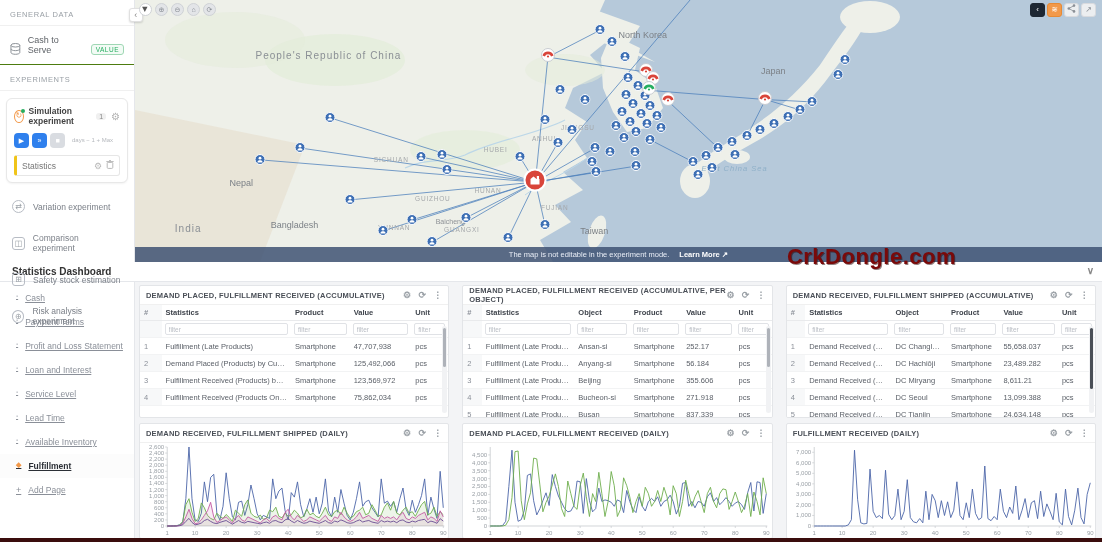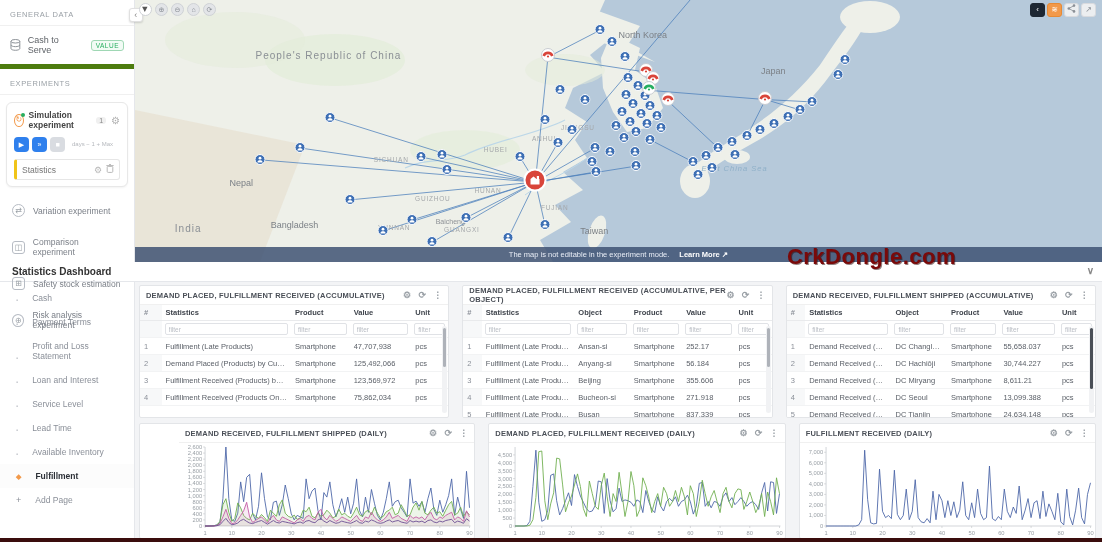--- a/index.html
+++ b/index.html
@@ -3,21 +3,21 @@
 <meta charset="utf-8">
 <style>
   * { margin:0; padding:0; box-sizing:border-box; }
   html,body { width:1102px; height:542px; overflow:hidden; font-family:"Liberation Sans",sans-serif; background:#fff; }
   .app { position:relative; width:972px; height:542px; background:#f3f4f6; }
 
   
   .left-sidebar { position:absolute; left:0; top:0; width:135px; height:262px; background:#fff; border-right:1px solid #e5e7eb; z-index:5; }
   .sb-header { font-size:7.5px; letter-spacing:.6px; color:#9aa0a6; text-transform:uppercase; padding:10px 10px 6px 10px; border-bottom:1px solid #f0f0f0; position:relative;}
   .collapse-btn { position:absolute; right:-9px; top:8px; width:14px; height:14px; background:#fff; border:1px solid #e0e0e0; border-radius:3px; font-size:9px; color:#888; text-align:center; line-height:12px; box-shadow:0 1px 2px rgba(0,0,0,.15); cursor:pointer; z-index:9;}
-  .sb-item { display:flex; align-items:center; gap:7px; padding:9px 10px; border-bottom:5px solid #4d7c0f; font-size:9px; color:#5f6368; }
+  .sb-item { display:flex; align-items:flex-end; gap:7px; padding:9px 10px; border-bottom:1px solid #4d7c0f; font-size:9px; color:#5f6368; }
   .badge-value { margin-left:auto; font-size:6.5px; color:#27ae60; border:1px solid #9fd7b4; border-radius:3px; padding:1px 4px; letter-spacing:.5px; background:#f2fbf5;}
   .exp-card { margin:7px 6px; border:1px solid #e8e8e8; border-radius:6px; background:#fff; box-shadow:0 1px 2px rgba(0,0,0,.05); padding:7px 7px 6px 7px;}
   .exp-head { display:flex; align-items:center; gap:5px; }
   .sim-icon { width:13px; height:13px; border:1.5px solid #f2994a; border-radius:50%; color:#f2994a; font-size:8px; line-height:10px; text-align:center; position:relative;}
   .sim-icon i { position:absolute; right:-2px; top:-2px; width:4px; height:4px; background:#27ae60; border-radius:50%; }
   .exp-name { font-size:8.5px; color:#444; font-weight:bold; }
   .exp-count { font-size:7px; color:#888; background:#f0f0f0; border-radius:3px; padding:0 3px; }
   .exp-gear { margin-left:auto; color:#b0b0b0; font-size:10px; cursor:pointer;}
   .exp-controls { display:flex; align-items:center; gap:3px; margin-top:7px; }
   .ctl { width:15px; height:15px; border-radius:4px; border:none; color:#fff; font-size:7px; line-height:15px; text-align:center; cursor:pointer;}
@@ -51,21 +51,21 @@
   .mcr.orange { background:#f2994a; color:#fff; border-color:#e68a35; }
   .map-banner { position:absolute; left:0; right:0; bottom:0; height:15px; background:rgba(62,82,115,.85); color:#e8edf6; font-size:7.5px; display:flex; align-items:center; justify-content:center; gap:10px; z-index:6;}
   .map-banner b { color:#fff; cursor:pointer; }
 
   
   .dashboard { position:absolute; left:0; top:262px; width:1102px; height:280px; background:#f3f4f6; }
   .dash-title { height:20px; background:#fff; border-bottom:1px solid #e5e7eb; display:flex; align-items:center; padding:0 12px; font-size:10px; font-weight:bold; color:#333; position:relative; z-index:2;}
   .dash-chev { position:absolute; right:8px; top:3px; color:#888; font-size:10px; cursor:pointer;}
   .dash-body { display:flex; height:260px; }
   .dash-nav { width:135px; background:#fff; border-right:1px solid #e5e7eb; padding-top:4px; }
-  .nav-item { display:flex; align-items:flex-end; gap:14px; padding:7px 10px 7px 16px; font-size:8.5px; color:#8a8f98; cursor:pointer;}
+  .nav-item { display:flex; align-items:flex-start; gap:7px; padding:7px 10px 7px 16px; font-size:8.5px; color:#8a8f98; cursor:pointer;text-decoration:underline;}
   .nav-item .nic { color:#c9ccd1; font-size:6px; }
   .nav-item.active { color:#2b2f36; font-weight:bold; background:#fcfcfc; }
   .nav-item.active .nic { color:#f2994a; font-size:7px;}
   .dash-content { flex:1; padding:3px 6px 0 4px; position:relative; }
   .row3 { display:flex; gap:13px; }
   .panel { background:#fff; border:1px solid #e3e5e8; border-radius:2px; flex:1; overflow:hidden; position:relative;}
   .panel-title { display:flex; align-items:center; height:19px; padding:0 6px; font-size:7.5px; font-weight:bold; color:#4a4f57; letter-spacing:.2px; border-bottom:1px solid #f0f0f0;}
   .panel-title .pic { margin-left:auto; color:#9aa0a6; font-size:9px; cursor:pointer;}
   .panel-title .pic + .pic { margin-left:7px; }
   table.stat { width:100%; border-collapse:collapse; table-layout:fixed;}
@@ -812,21 +812,21 @@
                     <td class="">DC Changleng</td>
                     <td class="">Smartphone</td>
                     <td class="">55,658.037</td>
                     <td class="">pcs</td>
                   </tr>
                   <tr>
                     <td class="num">2</td>
                     <td class="">Demand Received (Products)</td>
                     <td class="">DC Hachiōji</td>
                     <td class="">Smartphone</td>
-                    <td class="">30,744.227</td>
+                    <td class="">23,489.282</td>
                     <td class="">pcs</td>
                   </tr>
                   <tr>
                     <td class="num">3</td>
                     <td class="">Demand Received (Products)</td>
                     <td class="">DC Miryang</td>
                     <td class="">Smartphone</td>
                     <td class="">8,611.21</td>
                     <td class="">pcs</td>
                   </tr>
@@ -847,21 +847,21 @@
                     <td class="">pcs</td>
                   </tr>
                 </tbody>
               </table>
               <div class="tbl-scroll dark">
                 <i></i>
               </div>
             </div>
           </div>
         <div class="row3" id="charts-row" style="margin-top:5px;">
-            <div class="panel" style="height: 116px; padding-left: 39px;"><div class="panel-title">
+            <div class="panel" style="height: 116px;"><div class="panel-title">
                 <span>DEMAND RECEIVED, FULFILLMENT SHIPPED (DAILY)</span>
     <span class="pic">⚙</span>
     <span class="pic">⟳</span>
     <span class="pic">⋮</span>
               </div><svg viewBox="0 0 306 94" width="100%" height="94" class="chart-svg" preserveAspectRatio="none">
                 <text x="24" y="6" text-anchor="end">2,600</text>
                 <line x1="25" x2="27" y1="4" y2="4" stroke="#c7cace" stroke-width="0.7"></line>
                 <text x="24" y="12.076923076923073" text-anchor="end">2,400</text>
                 <line x1="25" x2="27" y1="10.076923076923073" y2="10.076923076923073" stroke="#c7cace" stroke-width="0.7"></line>
                 <text x="24" y="18.153846153846153" text-anchor="end">2,200</text>

